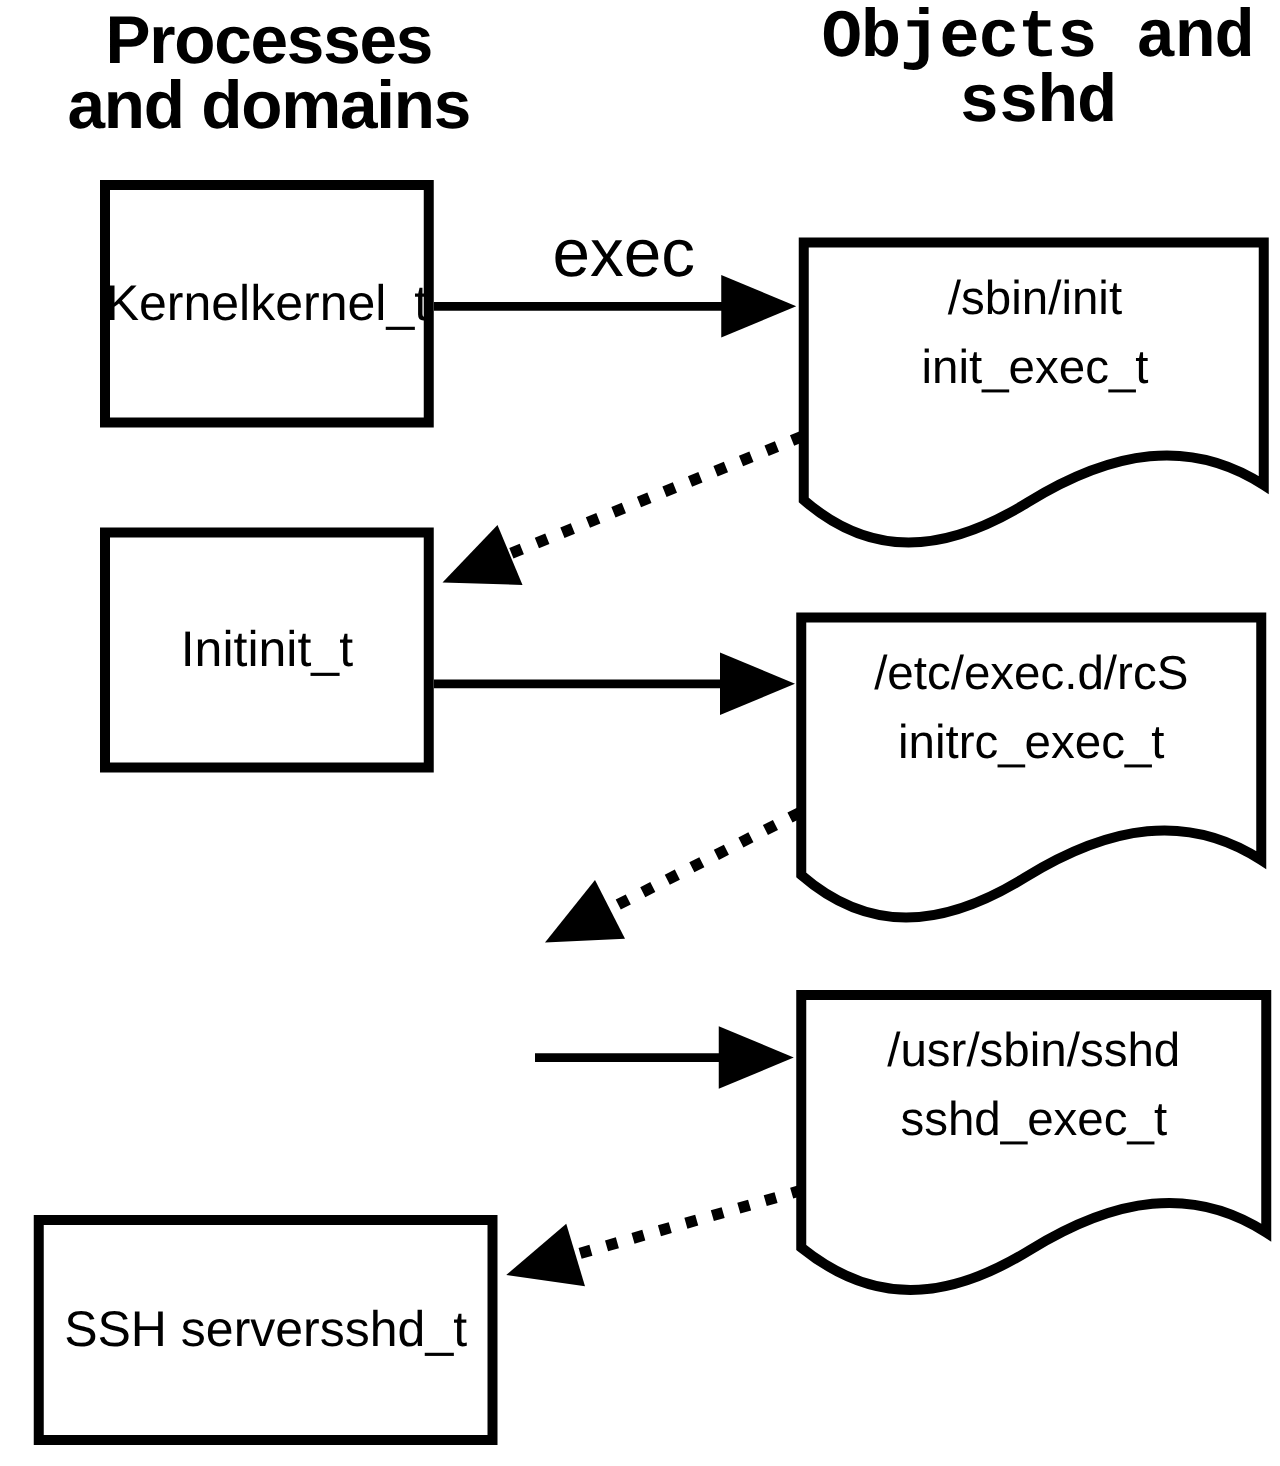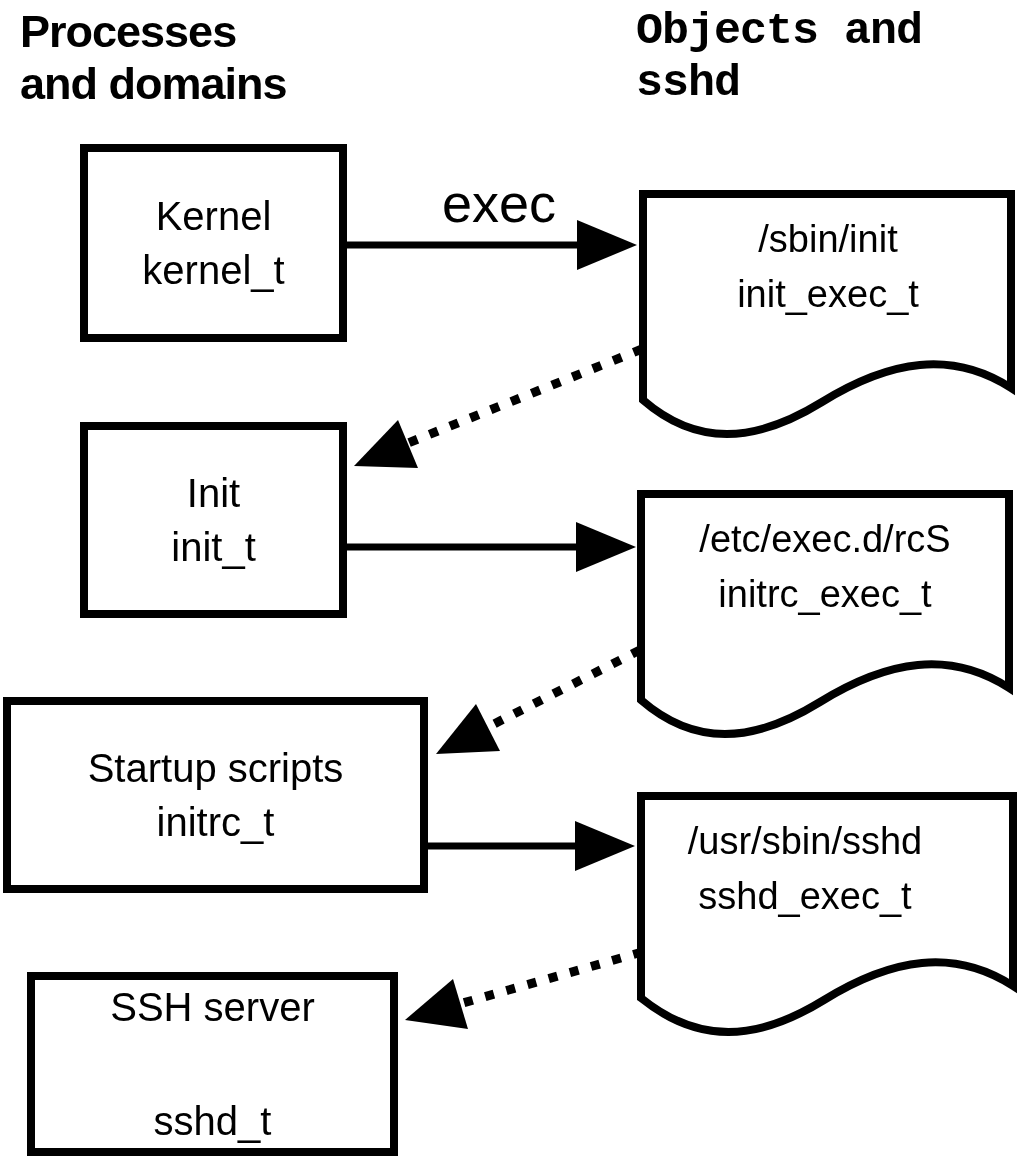--- a/index.html
+++ b/index.html
@@ -20,56 +20,56 @@
   .svg-layer {
     position: absolute;
     left: 0; top: 0;
     width: 1024px;
     height: 1173px;
     z-index: 1;
   }
   .col-header {
     position: absolute;
     z-index: 2;
-    text-align: left;
+    text-align: center;
     font-weight: bold;
-    font-size: 45px;
+    font-size: 54px;
     line-height: 52px;
     letter-spacing: -1px;
   }
   .col-header.left  { left: 20px;  top: 6px; width: 390px; }
   .col-header.right { left: 636px; top: 6px; width: 388px; font-family: Liberation Mono, monospace; }
   .pbox {
     position: absolute;
     z-index: 2;
     box-sizing: border-box;
     border: 8px solid #000000;
     background: #ffffff;
     display: flex;
-    flex-direction: column;
+    flex-direction: row;
     align-items: center;
     justify-content: center;
     font-size: 40px;
     line-height: 54px;
     text-align: center;
   }
   .pbox.kernel  { left: 80px; top: 144px; width: 267px; height: 198px; }
   .pbox.init    { left: 80px; top: 422px; width: 267px; height: 196px; }
   .pbox.startup { left: 3px;  top: 697px; width: 425px; height: 196px; }
-  .pbox.ssh     { left: 27px; top: 972px; width: 371px; height: 184px; justify-content: space-between; }
+  .pbox.ssh     { left: 27px; top: 972px; width: 371px; height: 184px; }
   .doc-label {
     position: absolute;
     z-index: 2;
     text-align: center;
     font-size: 38px;
     line-height: 55px;
   }
   .doc-label.d1 { left: 641px; top: 212px; width: 374px; }
   .doc-label.d2 { left: 639px; top: 512px; width: 372px; }
-  .doc-label.d3 { left: 617px; top: 814px; width: 376px; text-align: center; }
+  .doc-label.d3 { left: 639px; top: 814px; width: 376px; text-align: center; }
   .edge-label {
     position: absolute;
     z-index: 2;
     text-align: center;
     font-size: 54px;
     line-height: 46px;
   }
   .edge-label.exec { left: 384px; top: 180px; width: 230px; }
 </style>
 </head>
@@ -122,24 +122,20 @@
   <div class="edge-label exec">exec</div>
 
   <div class="pbox kernel">
     <div>Kernel</div>
     <div>kernel_t</div>
   </div>
   <div class="pbox init">
     <div>Init</div>
     <div>init_t</div>
   </div>
-  <div class="pbox startup">
-    <div>Startup scripts</div>
-    <div>initrc_t</div>
-  </div>
   <div class="pbox ssh">
     <div>SSH server</div>
     <div>sshd_t</div>
   </div>
 
   <div class="doc-label d1">
     <div>/sbin/init</div>
     <div>init_exec_t</div>
   </div>
   <div class="doc-label d2">

